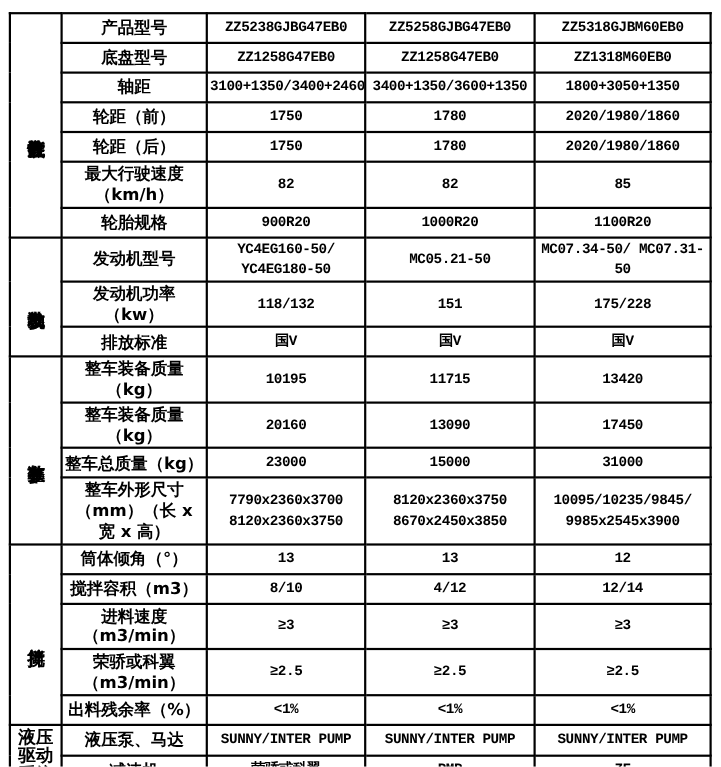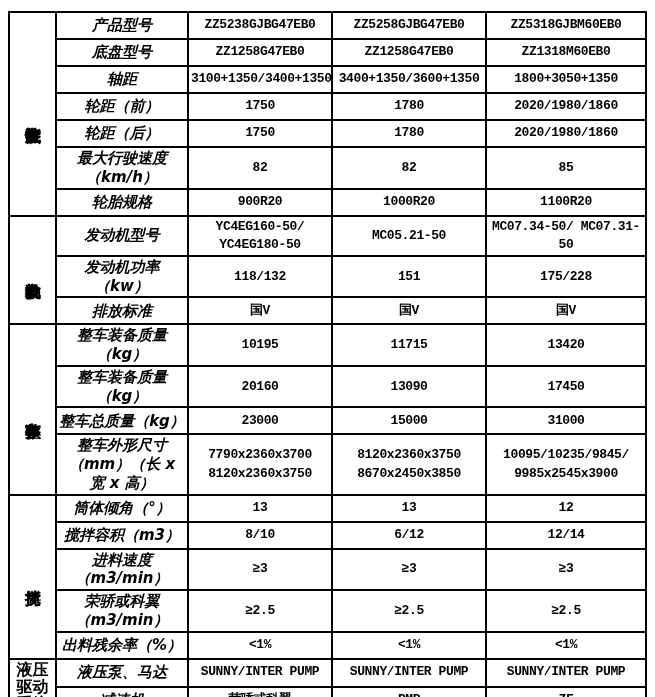--- a/index.html
+++ b/index.html
@@ -45,21 +45,20 @@
     font-weight:bold;
     font-size:16px;
     line-height:1.08;
     width:34px;
     word-break:break-all;
   }
   td.lbl{
     font-weight:bold;
     font-size:15px;
     line-height:1.25;
-    font-style:italic;
   }
   td.val{
     font-family:"Liberation Mono", monospace;
     font-weight:bold;
     font-size:13px;
     letter-spacing:-0.4px;
     line-height:1.4;
   }
 </style>
 </head>
@@ -86,21 +85,21 @@
         <td class="val">ZZ5318GJBM60EB0</td>
       </tr>
       <tr class="h27">
         <td class="lbl">底盘型号</td>
         <td class="val">ZZ1258G47EB0</td>
         <td class="val">ZZ1258G47EB0</td>
         <td class="val">ZZ1318M60EB0</td>
       </tr>
       <tr class="h27">
         <td class="lbl">轴距</td>
-        <td class="val">3100+1350/3400+1350</td>
+        <td class="val">3100+1350/3400+2460</td>
         <td class="val">3400+1350/3600+1350</td>
         <td class="val">1800+3050+1350</td>
       </tr>
       <tr class="h27">
         <td class="lbl">轮距（前）</td>
         <td class="val">1750</td>
         <td class="val">1780</td>
         <td class="val">2020/1980/1860</td>
       </tr>
       <tr class="h27">
@@ -177,21 +176,21 @@
             <div class="vlabel">搅拌筒</div>
           </td>
         <td class="lbl">筒体倾角（°）</td>
         <td class="val">13</td>
         <td class="val">13</td>
         <td class="val">12</td>
       </tr>
       <tr class="h27">
         <td class="lbl">搅拌容积（m3）</td>
         <td class="val">8/10</td>
-        <td class="val">6/12</td>
+        <td class="val">4/12</td>
         <td class="val">12/14</td>
       </tr>
       <tr class="h27">
         <td class="lbl">进料速度（m3/min）</td>
         <td class="val">≥3</td>
         <td class="val">≥3</td>
         <td class="val">≥3</td>
       </tr>
       <tr class="h27">
         <td class="lbl">荣骄或科翼（m3/min）</td>

